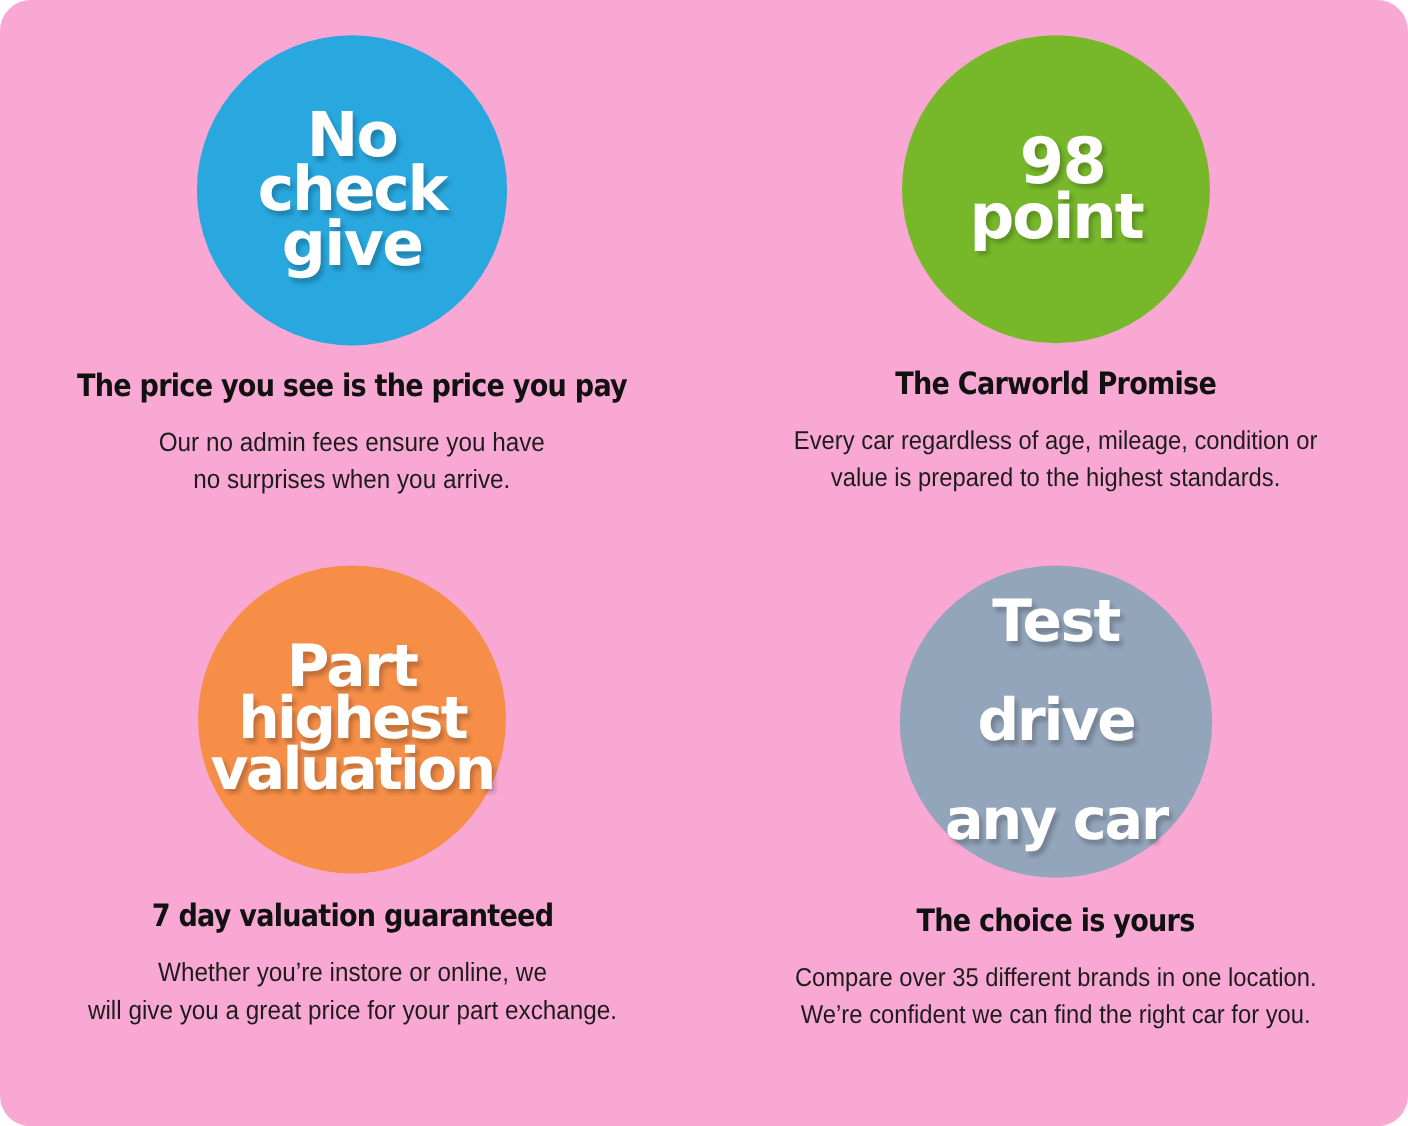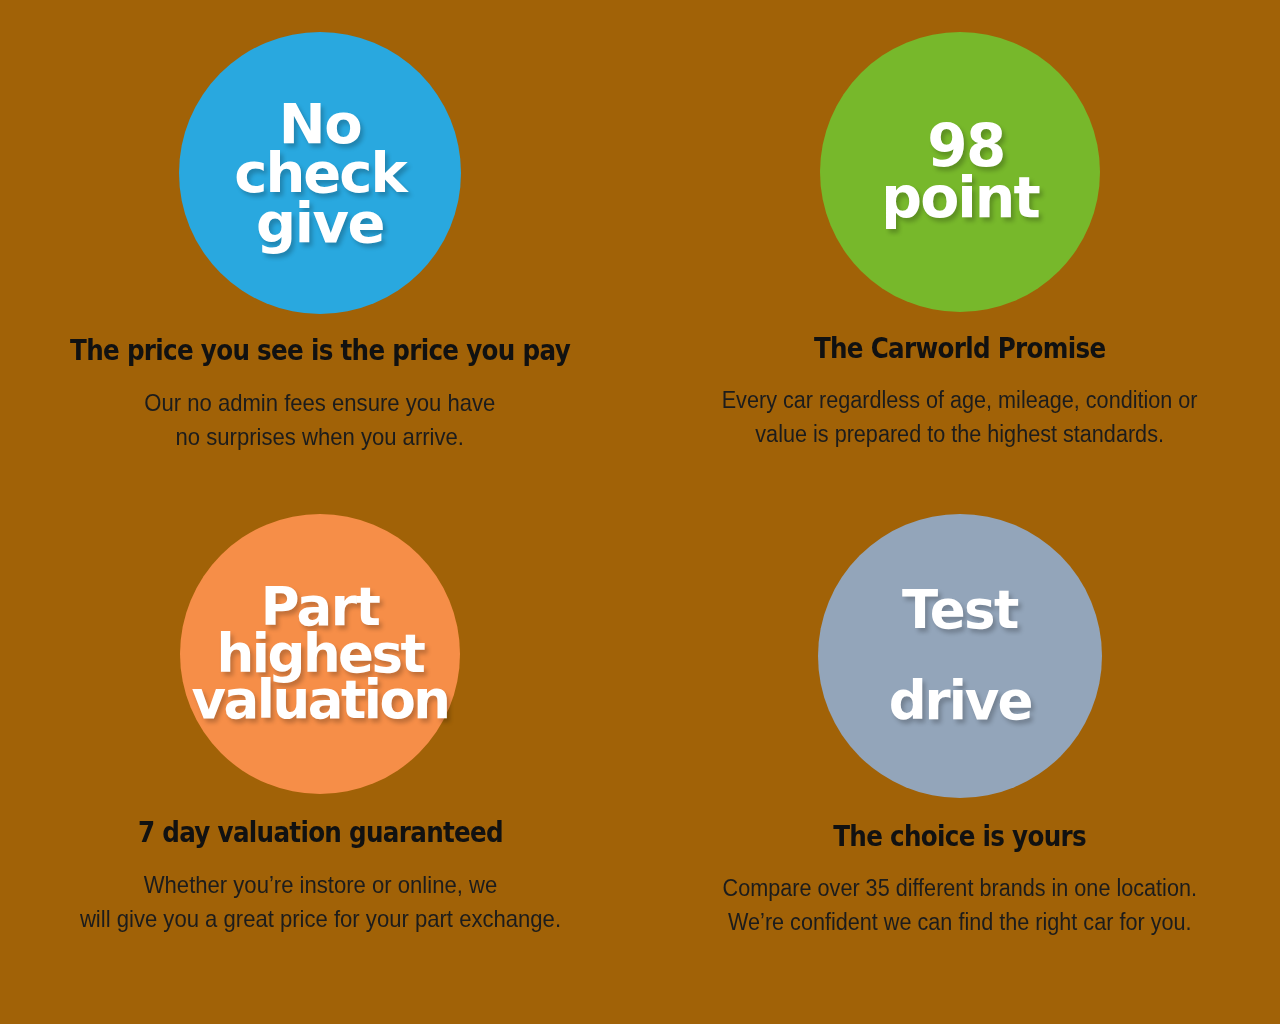--- a/index.html
+++ b/index.html
@@ -11,21 +11,22 @@
     font-family: "Liberation Sans", sans-serif;
     overflow: hidden;
   }
 
   .usp-grid {
     width: 1280px;
     height: 1024px;
     display: grid;
     grid-template-columns: 640px 640px;
     grid-template-rows: 506px 518px;
-    background: #a16207;
+    background: #f9a8d4;
+    border-radius: 28px;
   }
 
   .usp-card {
     position: relative;
     display: flex;
     flex-direction: column;
     align-items: center;
     text-align: center;
   }
 
@@ -153,19 +154,20 @@
     </div>
     <div class="usp-heading">7 day valuation guaranteed</div>
     <div class="usp-body">Whether you’re instore or online, we
 will give you a great price for your part exchange.</div>
   </div>
 
   <div class="usp-card card-4">
     <div class="badge" style="background-color: rgb(147, 165, 186); gap: 44px;">
       <span class="badge-text line-1">Test</span>
       <span class="badge-text line-2">drive</span>
+      <span class="badge-text line-3">any car</span>
     </div>
     <div class="usp-heading">The choice is yours</div>
     <div class="usp-body">Compare over 35 different brands in one location.
 We’re confident we can find the right car for you.</div>
   </div>
 
 </div>
 
 </body></html>

